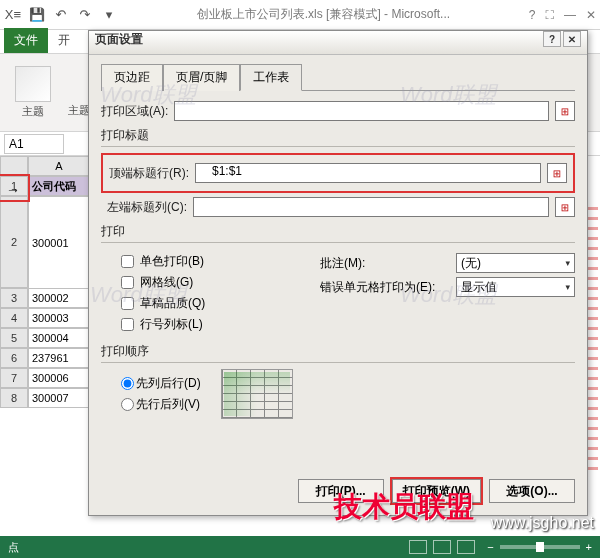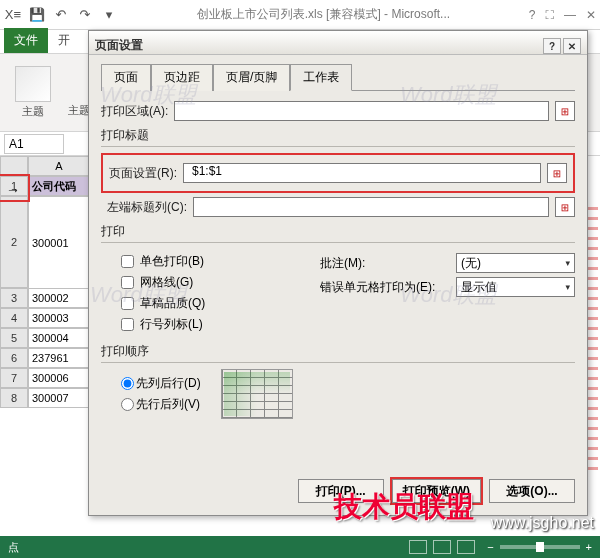--- a/index.html
+++ b/index.html
@@ -34,33 +34,33 @@
 .hdr { background: #e6e6e6; text-align: center; }
 .row1-indicator { position: absolute; left: 0; top: 20px; width: 28px; height: 24px; outline: 2px solid #d33; z-index: 2; }
 .arrow-ind { position: absolute; left: 6px; top: 24px; color: #000; font-size: 14px; z-index: 3; }
 .cell.header-purple { background: #ccc0da; font-weight: bold; }
 
 .rows { }
 .row { display: flex; height: 20px; }
 
 
 .dialog { position: absolute; left: 88px; top: 30px; width: 500px; height: 486px; background: #eceae5; border: 1px solid #8b8b8b; box-shadow: 2px 2px 6px rgba(0,0,0,.3); z-index: 50; }
-.dlg-title { height: 24px; background: linear-gradient(#fff,#e4e2dc); border-bottom: 1px solid #bbb; display: flex; align-items: flex-end; padding: 0 6px; font-weight: bold; color: #333; font-size: 12px; }
+.dlg-title { height: 24px; background: linear-gradient(#fff,#e4e2dc); border-bottom: 1px solid #bbb; display: flex; align-items: flex-start; padding: 0 6px; font-weight: bold; color: #333; font-size: 12px; }
 .dlg-title .spacer { flex:1; }
 .dlg-title .btns { display: flex; gap: 2px; }
 .dlg-title .btns .b { width: 18px; height: 16px; border: 1px solid #aaa; background: #f4f4f4; font-size: 10px; display: flex; align-items: center; justify-content: center; }
 
 .dlg-body { padding: 8px 12px; }
 .tabstrip { display: flex; border-bottom: 1px solid #999; margin-bottom: 10px; }
 .tabstrip .t { padding: 4px 12px; border: 1px solid #999; border-bottom: none; background: #f0eee8; margin-right: 0; position: relative; top: 1px; font-size: 12px; }
 .tabstrip .t.active { background: #eceae5; border-bottom: 1px solid #eceae5; }
 
 .fieldrow { display: flex; align-items: center; margin: 4px 0; gap: 6px; }
 .fieldrow label { font-size: 12px; color: #222; white-space: nowrap; }
-.fieldrow .inp { flex: 1; height: 20px; border: 1px solid #7a7a7a; background: #fff; padding: 0 8px; font-size: 12px; }
+.fieldrow .inp { flex: 1; height: 20px; border: 1px solid #7a7a7a; background: #fff; padding: 0 16px; font-size: 12px; }
 .fieldrow .picker { width: 20px; height: 20px; border: 1px solid #7a7a7a; background: #fff; display: flex; align-items: center; justify-content: center; font-size: 10px; color: #b00; }
 
 .group-title { font-size: 12px; color: #222; margin: 6px 0 2px; }
 .group-line { height: 1px; background: #b8b6b0; margin-bottom: 6px; }
 
 .redbox { border: 2px solid #d33; padding: 4px 6px; margin: 4px 0; }
 
 .indent { padding-left: 20px; }
 .checkrow { display: flex; align-items: center; gap: 6px; margin: 4px 0; font-size: 12px; }
 .checkrow input { width: 13px; height: 13px; }
@@ -195,38 +195,37 @@
   <div class="dlg-title">
     <span>页面设置</span>
     <span class="spacer"></span>
     <div class="btns">
       <div class="b">?</div>
       <div class="b">✕</div>
     </div>
   </div>
   <div class="dlg-body">
     <div class="tabstrip">
-      <div class="t">页面</div>
       <div class="t">页边距</div>
       <div class="t">页眉/页脚</div>
       <div class="t active">工作表</div>
     </div>
 
     <div class="fieldrow">
       <label>打印区域(A):</label>
       <div class="inp"></div>
       <div class="picker">⊞</div>
     </div>
 
     <div class="group-title">打印标题</div>
     <div class="group-line"></div>
 
     <div class="redbox">
       <div class="fieldrow">
-        <label>页面设置(R):</label>
+        <label>顶端标题行(R):</label>
         <div class="inp">$1:$1</div>
         <div class="picker">⊞</div>
       </div>
     </div>
 
     <div class="fieldrow" style="margin-left:6px">
       <label>左端标题列(C):</label>
       <div class="inp"></div>
       <div class="picker">⊞</div>
     </div>

